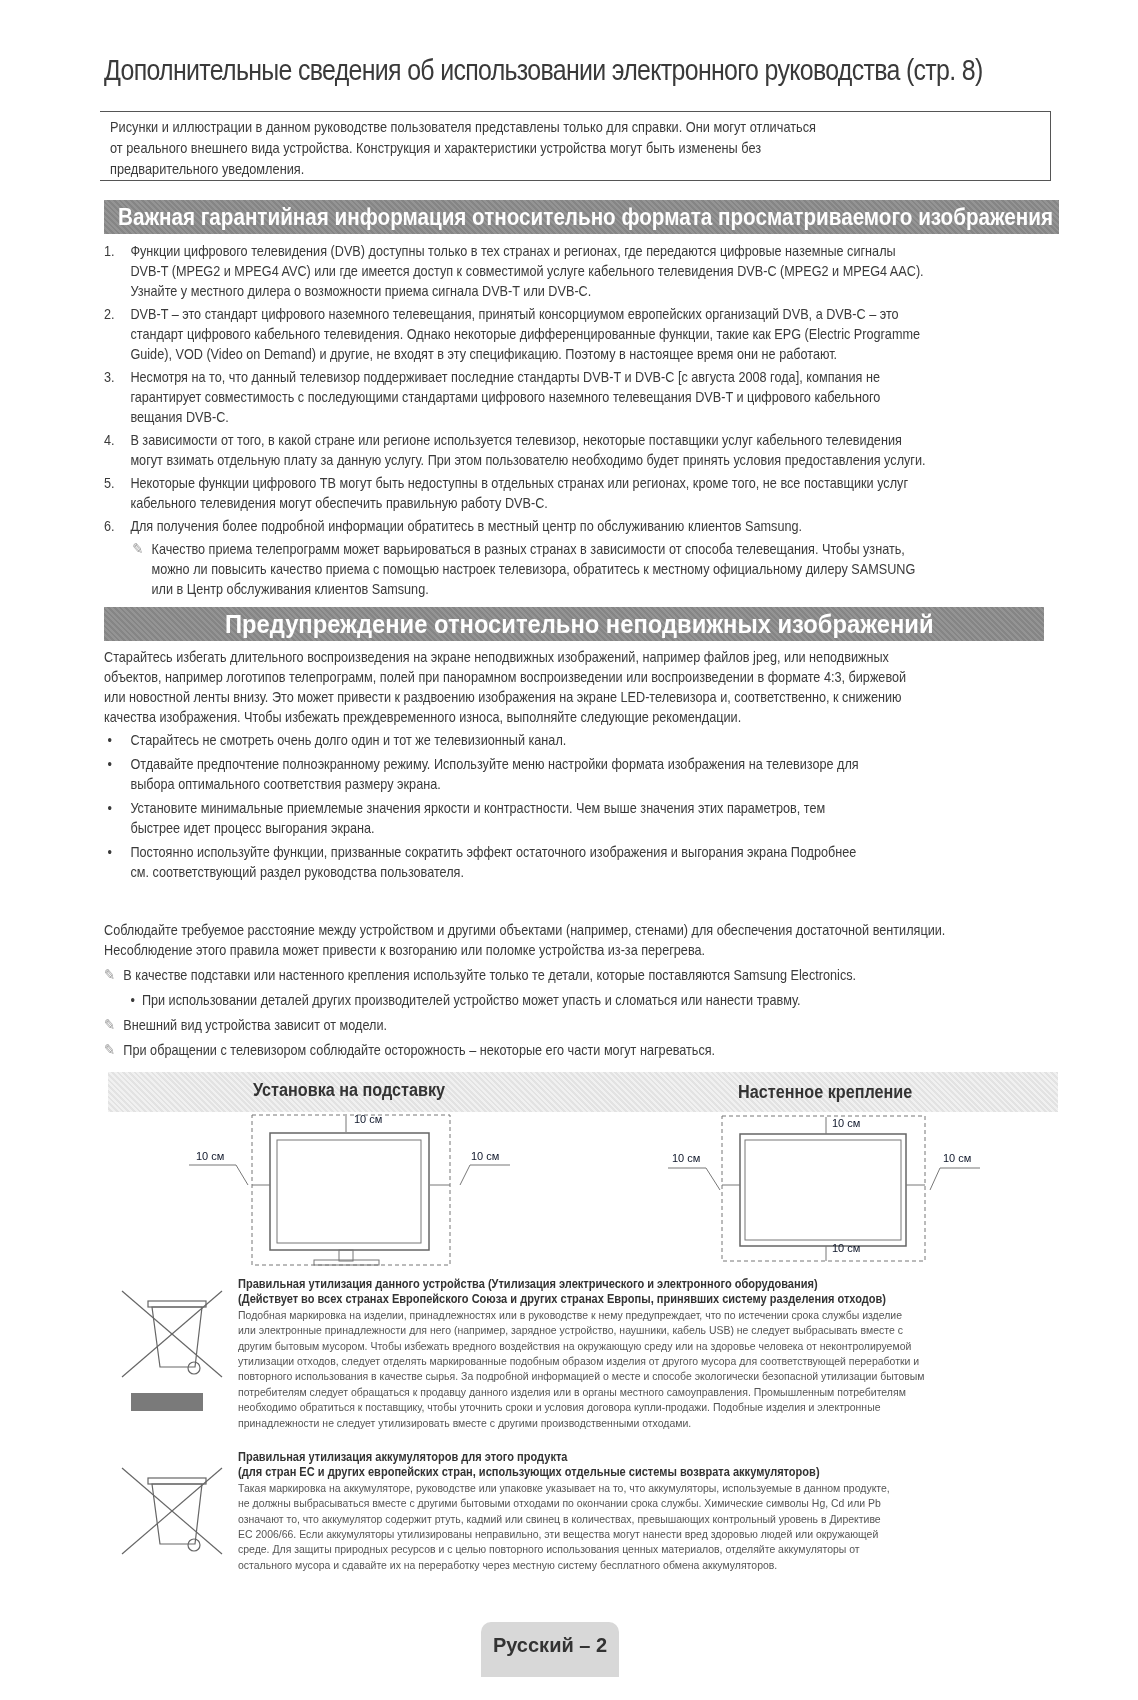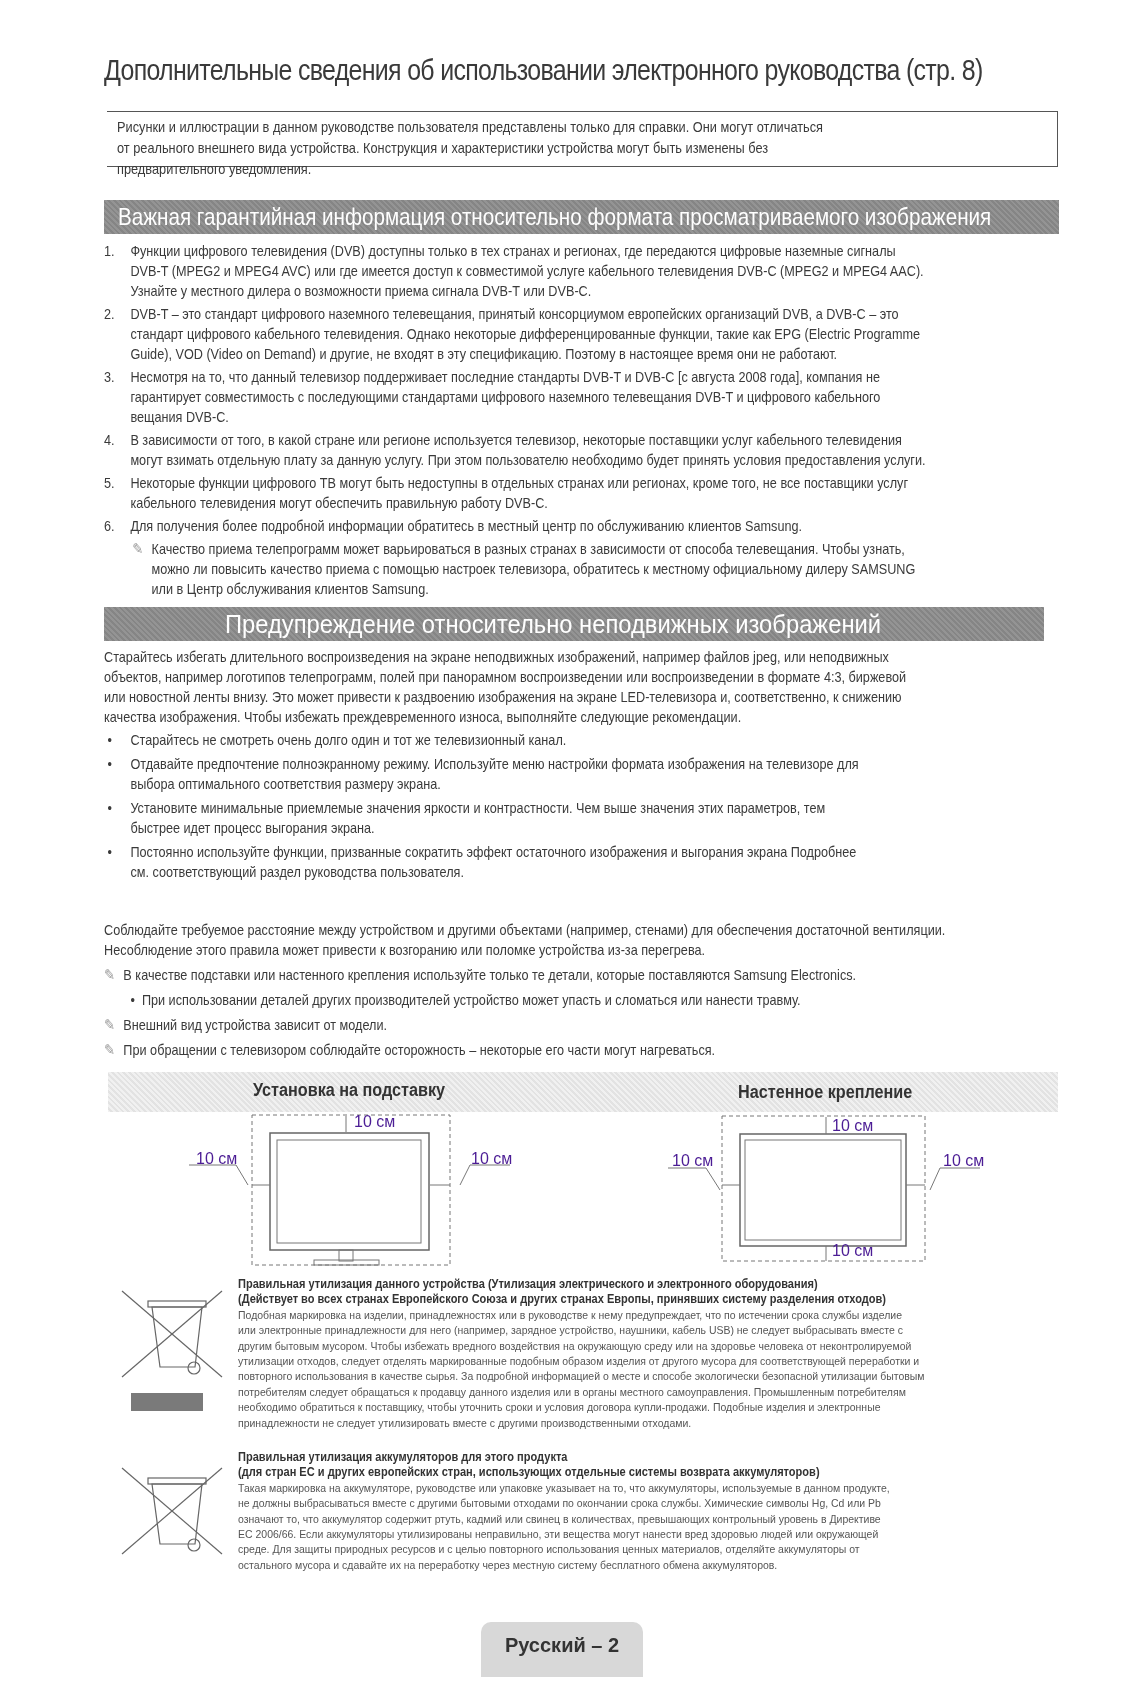--- a/index.html
+++ b/index.html
@@ -1,44 +1,44 @@
 <!DOCTYPE html>
 <html><head>
 <meta charset="utf-8">
 <style>
   html, body { margin:0; padding:0; background:#ffffff; }
   body { width:1138px; height:1700px; position:relative; overflow:hidden;
          font-family:"Liberation Sans", sans-serif; color:#2a2a2a; }
   .page { position:absolute; left:0; top:0; width:1138px; height:1700px; }
   .title { position:absolute; left:104px; top:54px; font-size:29px; color:#3a3a3a;
            letter-spacing:-0.8px; transform:scaleX(0.86); transform-origin:left top; white-space:nowrap; }
-  .notebox { position:absolute; left:107px; top:111px; width:951px; height:56px;
+  .notebox { position:absolute; left:100px; top:111px; width:951px; height:70px;
              border:1.5px solid #555; border-left:none; box-sizing:border-box; }
   .notebox .txt { position:absolute; left:10px; top:5px; width:1000px; font-size:14.2px; line-height:21px;
                   color:#3a3a3a; transform:scaleX(0.9); transform-origin:left top; }
   .banner { position:absolute; left:104px; height:34px; background:#8c8c8c;
             background-image: repeating-linear-gradient(45deg, rgba(255,255,255,0.07) 0 2px, rgba(0,0,0,0.05) 2px 4px);
-            color:#fff; font-weight:normal; white-space:nowrap; overflow:hidden; }
+            color:#fff; font-weight:bold; white-space:nowrap; overflow:hidden; }
   .banner span { position:absolute; top:3px; font-size:24px; transform-origin:left top; }
   .para { position:absolute; font-size:14.4px; line-height:20px; color:#3a3a3a; white-space:nowrap;
           transform:scaleX(0.88); transform-origin:left top; }
   .row { position:relative; height:20px; }
   .num { position:absolute; left:0; }
   .ind { position:absolute; left:30px; }
   .pencil { display:inline-block; width:22px; color:#999; font-size:15px; }
   .dot { position:absolute; left:4px; top:0; }
   .diagram-bg { position:absolute; left:108px; top:1072px; width:950px; height:40px; background:#e7e7e7;
                 background-image: repeating-linear-gradient(45deg, rgba(255,255,255,0.4) 0 2px, rgba(0,0,0,0.02) 2px 4px); }
   .diag-title { position:absolute; font-size:18px; font-weight:bold; color:#333; white-space:nowrap; transform:scaleX(0.9); transform-origin:left top; }
-  .dim { position:absolute; font-size:16px; color:#4c1d95; white-space:nowrap; }
+  .dim { position:absolute; font-size:11px; color:#0f172a; white-space:nowrap; }
   .small { position:absolute; font-size:11.4px; line-height:15.4px; color:#555; white-space:nowrap;
            transform:scaleX(0.92); transform-origin:left top; }
   .small b { color:#333; font-size:12px; }
   .footer-tab { position:absolute; left:481px; top:1622px; width:138px; height:55px; background:#d8d8d8;
-                border-radius:10px 10px 0 0;padding-left:24px; }
+                border-radius:10px 10px 0 0; }
   .footer-tab span { position:absolute; left:0; width:100%; top:12px; text-align:center; font-weight:bold;
                      font-size:20px; color:#333; }
 </style>
 </head>
 <body>
 
 <div class="page">
 
   <div class="title">Дополнительные сведения об использовании электронного руководства (стр. 8)</div>
 

